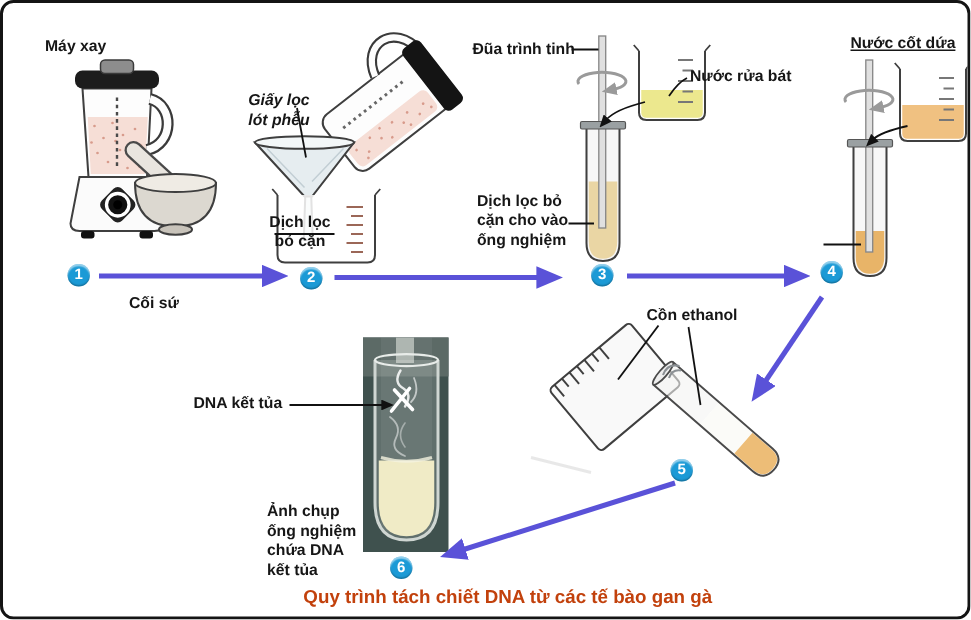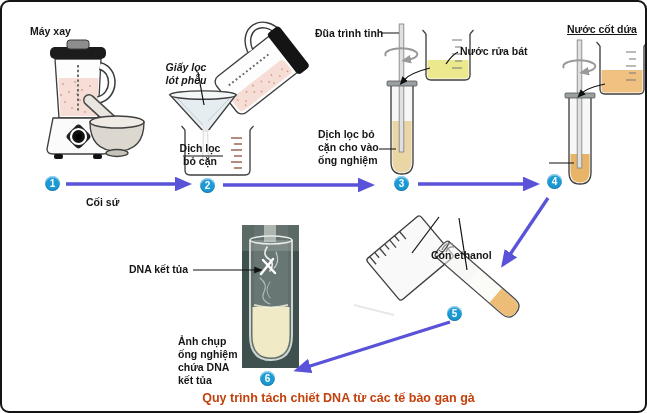--- a/index.html
+++ b/index.html
@@ -264,21 +264,21 @@
   <div class="lbl center" style="left:155px; top:59px; width:58px;font-style:italic;">Giấy lọc
 lót phễu</div>
   <div class="lbl center" style="left:132px; top:140px; width:50px;margin-left:41px;">Dịch lọc
 bỏ cặn</div>
   <div class="lbl" style="left:313px; top:25px;">Đũa trình tinh</div>
   <div class="lbl" style="left:458px; top:43px;">Nước rửa bát</div>
   <div class="lbl" style="left:316px; top:126px;">Dịch lọc bỏ
 cặn cho vào
 ống nghiệm</div>
   <div class="lbl" style="left:565px; top:21px;text-decoration:underline;">Nước cốt dứa</div>
-  <div class="lbl" style="left:429px; top:202px;margin-top:45px;">Cồn ethanol</div>
+  <div class="lbl" style="left:429px; top:202px;">Cồn ethanol</div>
   <div class="lbl" style="left:127px; top:261px;">DNA kết tủa</div>
   <div class="lbl" style="left:176px; top:317px;margin-top:16px;">Ảnh chụp
 ống nghiệm
 chứa DNA
 kết tủa</div>
 
   <div class="badge" style="left:43px; top:174px;">1</div>
   <div class="badge" style="left:198px; top:176px;">2</div>
   <div class="badge" style="left:392px; top:174px;">3</div>
   <div class="badge" style="left:545px; top:172px;">4</div>

